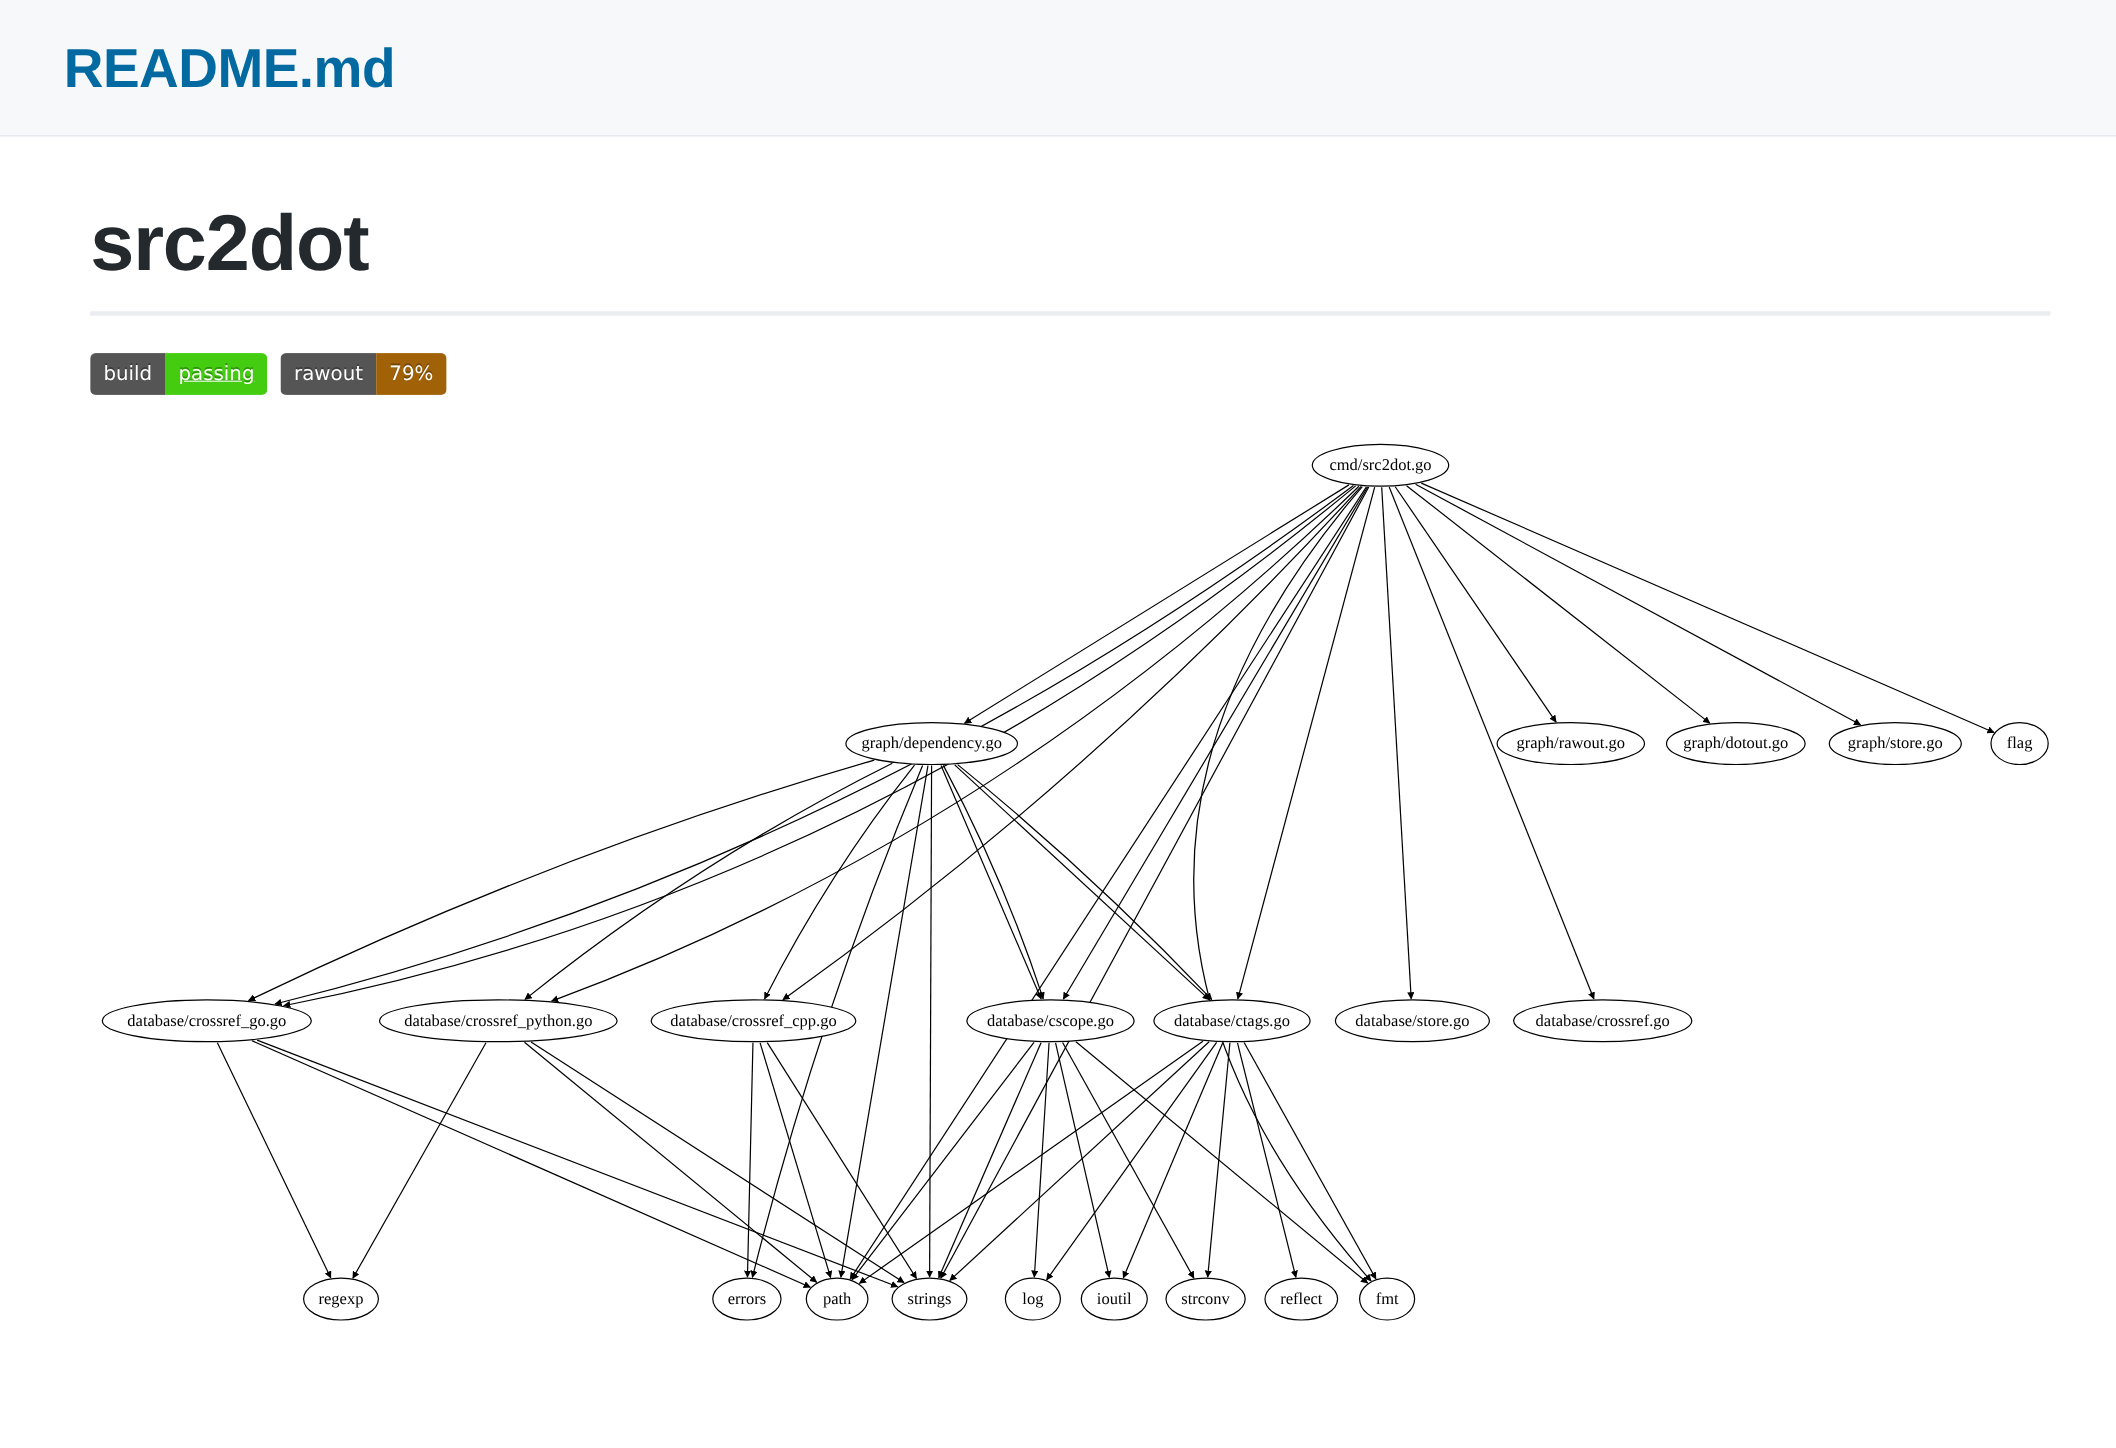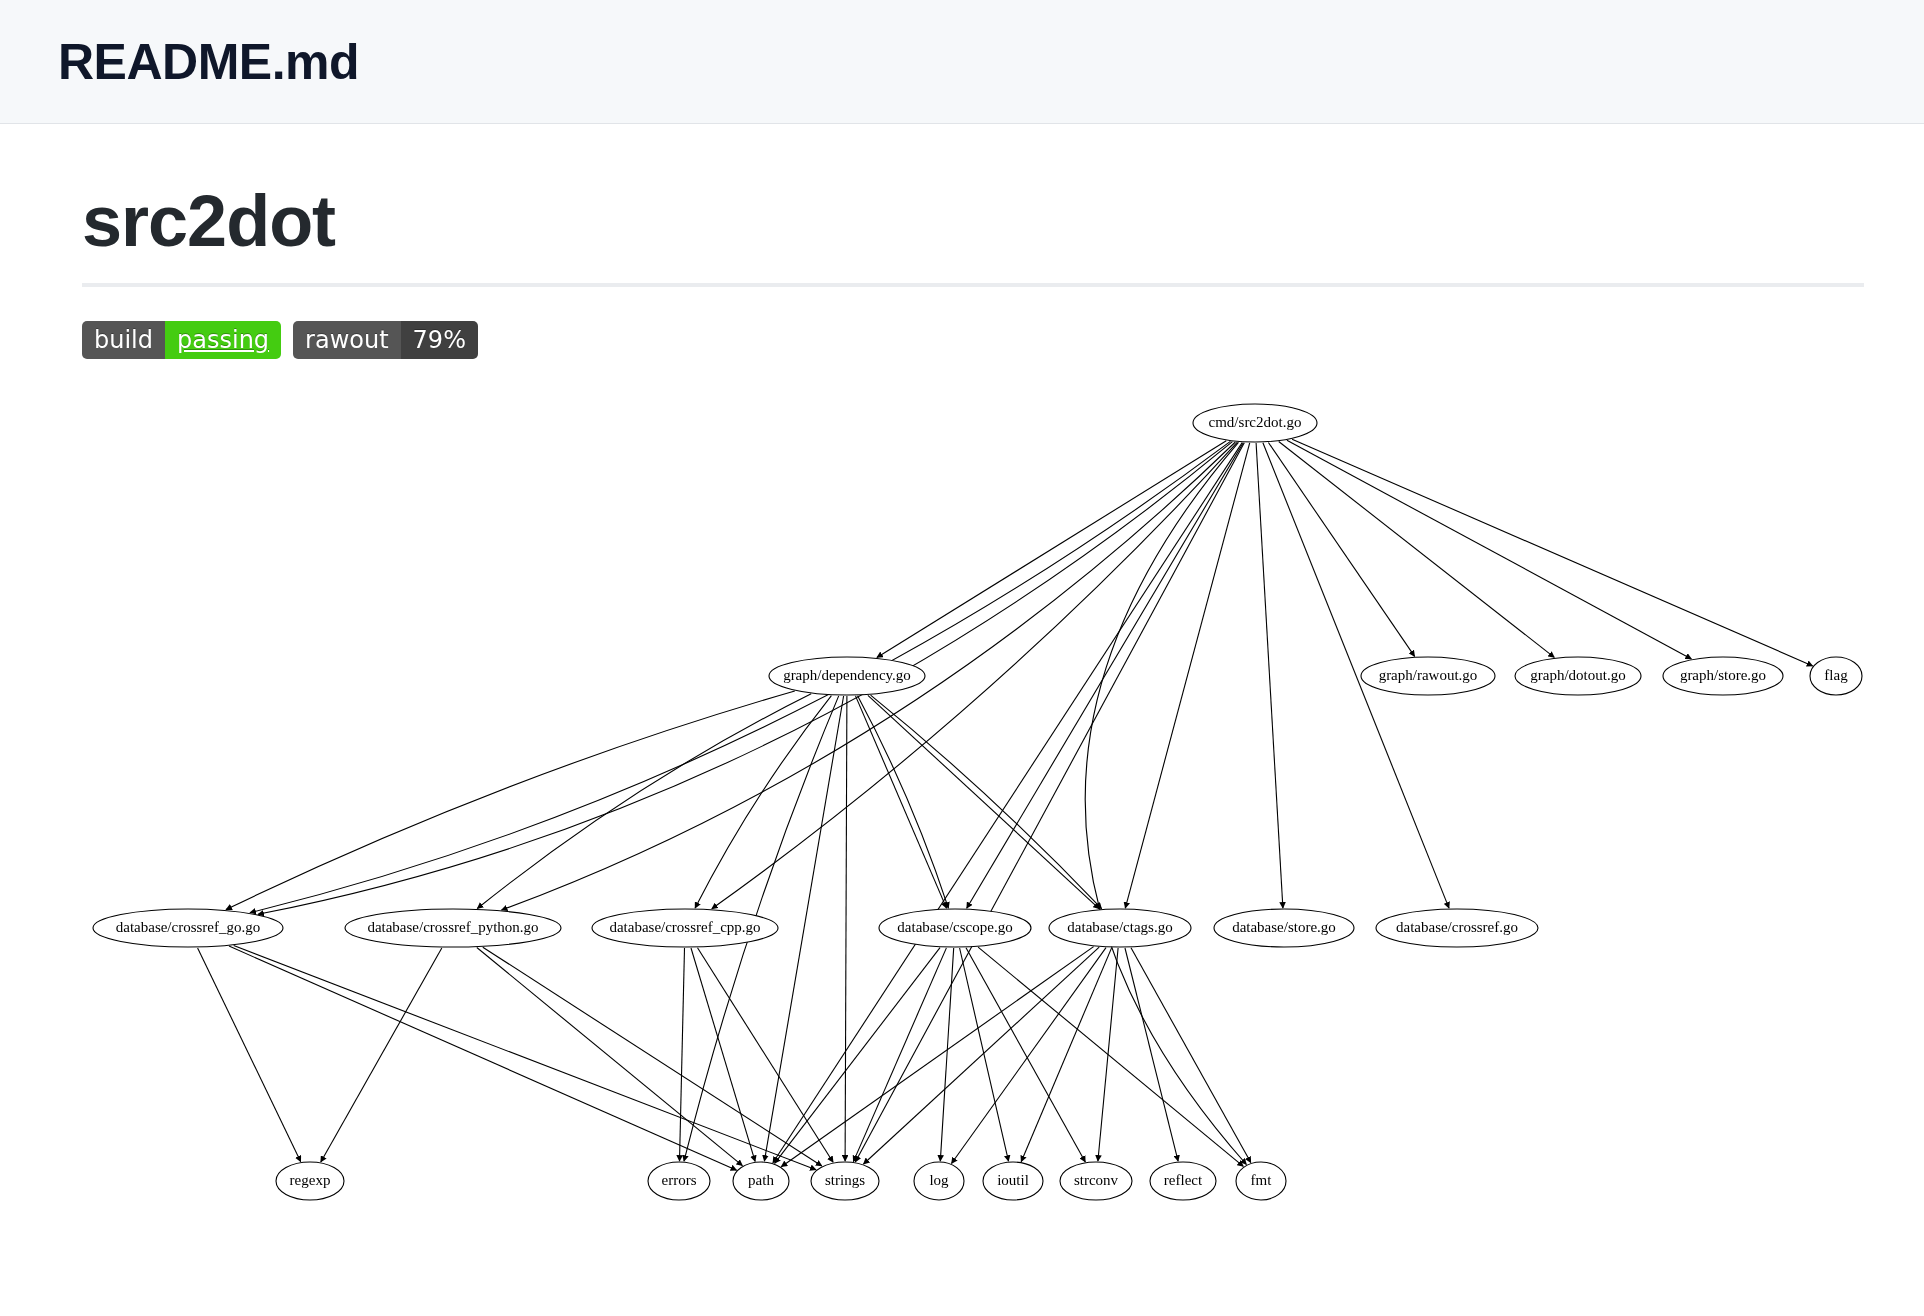--- a/index.html
+++ b/index.html
@@ -19,21 +19,21 @@
     height: 124px;
     background: #f6f8fa;
     border-bottom: 1px solid #e1e4e8;
     display: flex;
     align-items: center;
     padding: 0 0 0 58px;
   }
   .file-header-title {
     font-size: 50px;
     font-weight: bold;
-    color: #0f172a;
+    color: #0369a1;
     letter-spacing: -0.5px;
     line-height: 1;
   }
 
   
   .readme-body {
     padding: 58px 60px 0 82px;
   }
   .doc-title {
     font-size: 72px;
@@ -56,35 +56,35 @@
     display: flex;
     gap: 12px;
     align-items: center;
     height: 38px;
   }
   .badge {
     display: inline-flex;
     height: 38px;
     border-radius: 5px;
     overflow: hidden;
-    font-size: 24px;
+    font-size: 18px;
     line-height: 38px;
     font-family: "DejaVu Sans", sans-serif;
   }
   .badge-seg {
     display: inline-flex;
     align-items: center;
     padding: 0 12px;
     color: #ffffff;
     text-shadow: 0 -1px 0 rgba(1,1,1,.3);
     white-space: nowrap;
   }
   .badge-label { background: #555555; }
   .badge-value-green  { background: #4c1; text-decoration: underline; }
-  .badge-value-orange { background: #404040; }
+  .badge-value-orange { background: #a16207; }
 
   
   .graph-wrap {
     margin-top: 38px;
     margin-left: -20px;
     width: 1880px;
     height: 840px;
   }
   svg.depgraph { display: block; }
   .node-ellipse {

